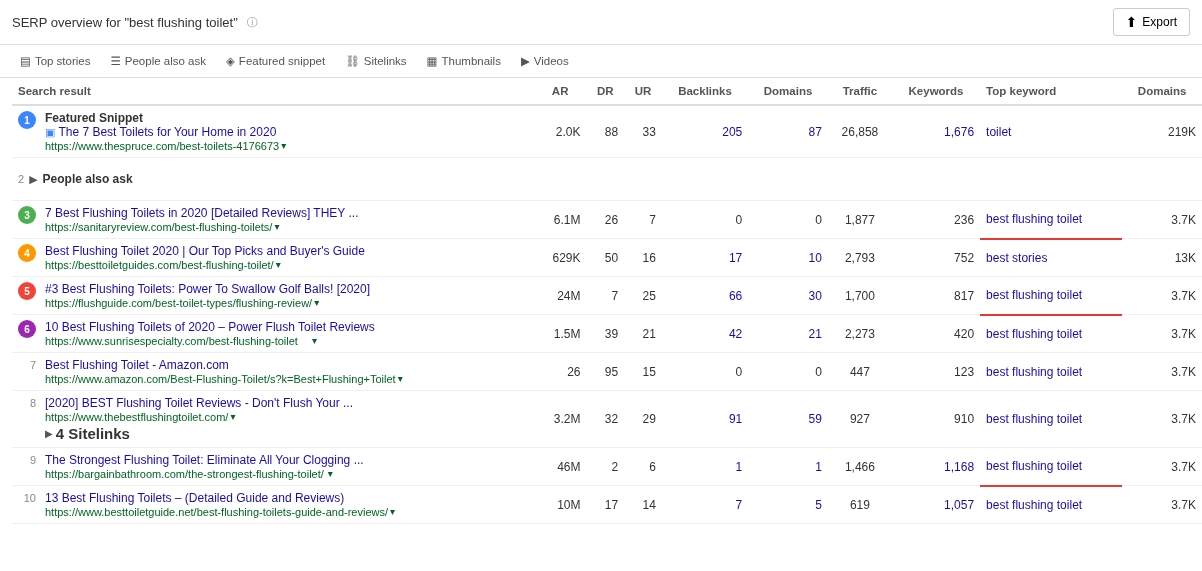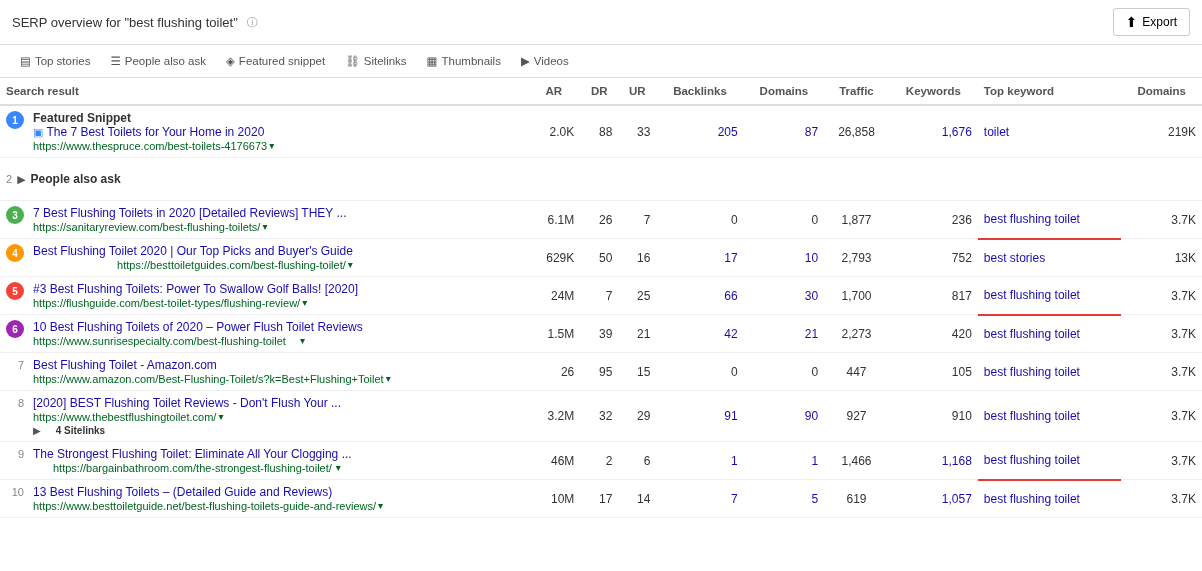--- a/index.html
+++ b/index.html
@@ -20,21 +20,21 @@
     .tabs-bar {
       display: flex; align-items: center; gap: 4px;
       padding: 6px 12px; border-bottom: 1px solid #ddd; background: #fff;
     }
     .tab-item {
       display: flex; align-items: center; gap: 4px;
       padding: 3px 8px; font-size: 11.5px; color: #555; cursor: pointer;
       border-radius: 3px; white-space: nowrap;
     }
 
-    .table-container { overflow-x: auto; }
+    .table-container { overflow-x: auto; padding-left: 12px; }
     table { width: 100%; border-collapse: collapse; font-size: 12px; }
     thead tr { border-bottom: 2px solid #ddd; }
     thead th {
       padding: 7px 6px; text-align: center; font-weight: 600; color: #555;
       white-space: nowrap; font-size: 11.5px;
     }
     thead th.left { text-align: left; }
     tbody tr { border-bottom: 1px solid #eee; }
     td { padding: 5px 6px; vertical-align: middle; text-align: right; }
     td.left { text-align: left; }
@@ -180,21 +180,21 @@
       <td>236</td>
       <td class="left" style="border-bottom:2px solid #e53935;"><a href="#" class="blue-link">best flushing toilet</a></td>
       <td>3.7K</td>
     </tr>
         <tr>
       <td class="left title-cell">
         <div style="display:flex;align-items:flex-start;gap:5px;">
           <span style="min-width:22px;"><span class="badge badge-4">4</span></span>
           <div>
             <a href="#" class="result-title">Best Flushing Toilet 2020 | Our Top Picks and Buyer's Guide</a>
-            <div style="display:flex;align-items:center;gap:2px;justify-content:flex-end;">
+            <div style="display:flex;align-items:center;gap:2px;">
               <span class="result-url">https://besttoiletguides.com/best-flushing-toilet/</span>
               <span class="url-arrow">▾</span>
             </div>
           </div>
         </div>
       </td>
       <td>629K</td>
       <td>50</td>
       <td>16</td>
       <td><a href="#" class="blue-link">17</a></td>
@@ -262,58 +262,58 @@
             </div>
           </div>
         </div>
       </td>
       <td>26</td>
       <td>95</td>
       <td>15</td>
       <td><span style="color:#333;">0</span></td>
       <td><span style="color:#333;">0</span></td>
       <td class="traffic-val">447</td>
-      <td>105</td>
+      <td>123</td>
       <td class="left" style=""><a href="#" class="blue-link">best flushing toilet</a></td>
       <td>3.7K</td>
     </tr>
         <tr>
       <td class="left title-cell">
         <div style="display:flex;align-items:flex-start;gap:5px;">
           <span style="min-width:22px;"><span class="row-num">8</span></span>
           <div>
             <a href="#" class="result-title">[2020] BEST Flushing Toilet Reviews - Don't Flush Your ...</a>
             <div style="display:flex;align-items:center;gap:2px;">
               <span class="result-url">https://www.thebestflushingtoilet.com/</span>
               <span class="url-arrow">▾</span>
             </div>
             <div style="margin-top:2px;display:flex;align-items:center;gap:3px;">
               <span style="color:#555;font-size:10px;">▶</span>
-              <span style="font-weight:bold;font-size:10px;margin-left:12px;">4 Sitelinks</span>
+              <span style="font-weight:bold;font-size:15px;">4 Sitelinks</span>
             </div>
           </div>
         </div>
       </td>
       <td>3.2M</td>
       <td>32</td>
       <td>29</td>
       <td><a href="#" class="blue-link">91</a></td>
-      <td><a href="#" class="blue-link">90</a></td>
+      <td><a href="#" class="blue-link">59</a></td>
       <td class="traffic-val">927</td>
       <td>910</td>
       <td class="left" style=""><a href="#" class="blue-link">best flushing toilet</a></td>
       <td>3.7K</td>
     </tr>
         <tr>
       <td class="left title-cell">
         <div style="display:flex;align-items:flex-start;gap:5px;">
           <span style="min-width:22px;"><span class="row-num">9</span></span>
           <div>
             <a href="#" class="result-title">The Strongest Flushing Toilet: Eliminate All Your Clogging ...</a>
-            <div style="display:flex;align-items:center;gap:4px;margin-left:20px;">
+            <div style="display:flex;align-items:center;gap:4px;">
               <span class="result-url">https://bargainbathroom.com/the-strongest-flushing-toilet/</span>
               <span class="url-arrow">▾</span>
             </div>
           </div>
         </div>
       </td>
       <td>46M</td>
       <td>2</td>
       <td>6</td>
       <td><a href="#" class="blue-link">1</a></td>

